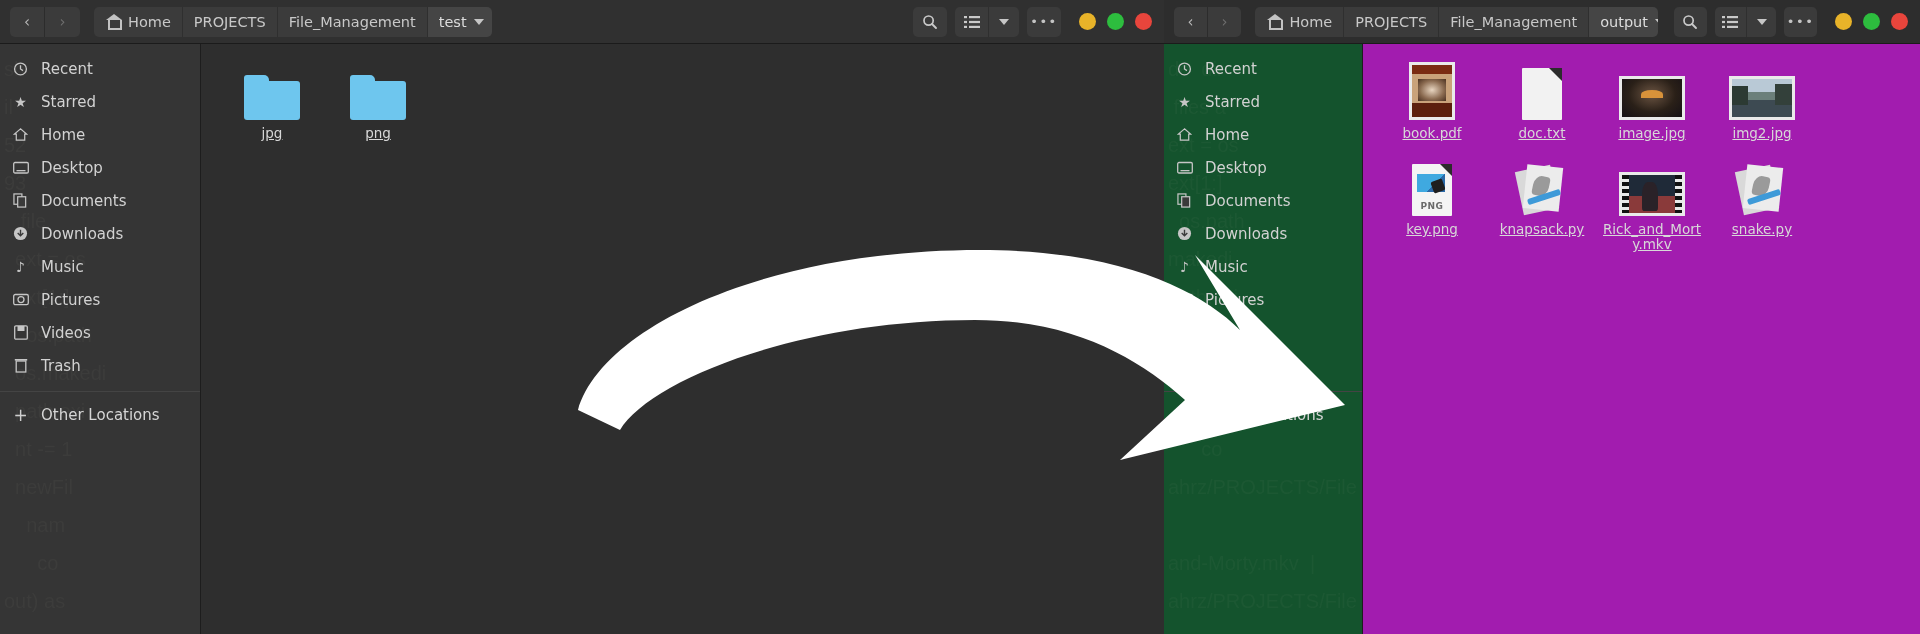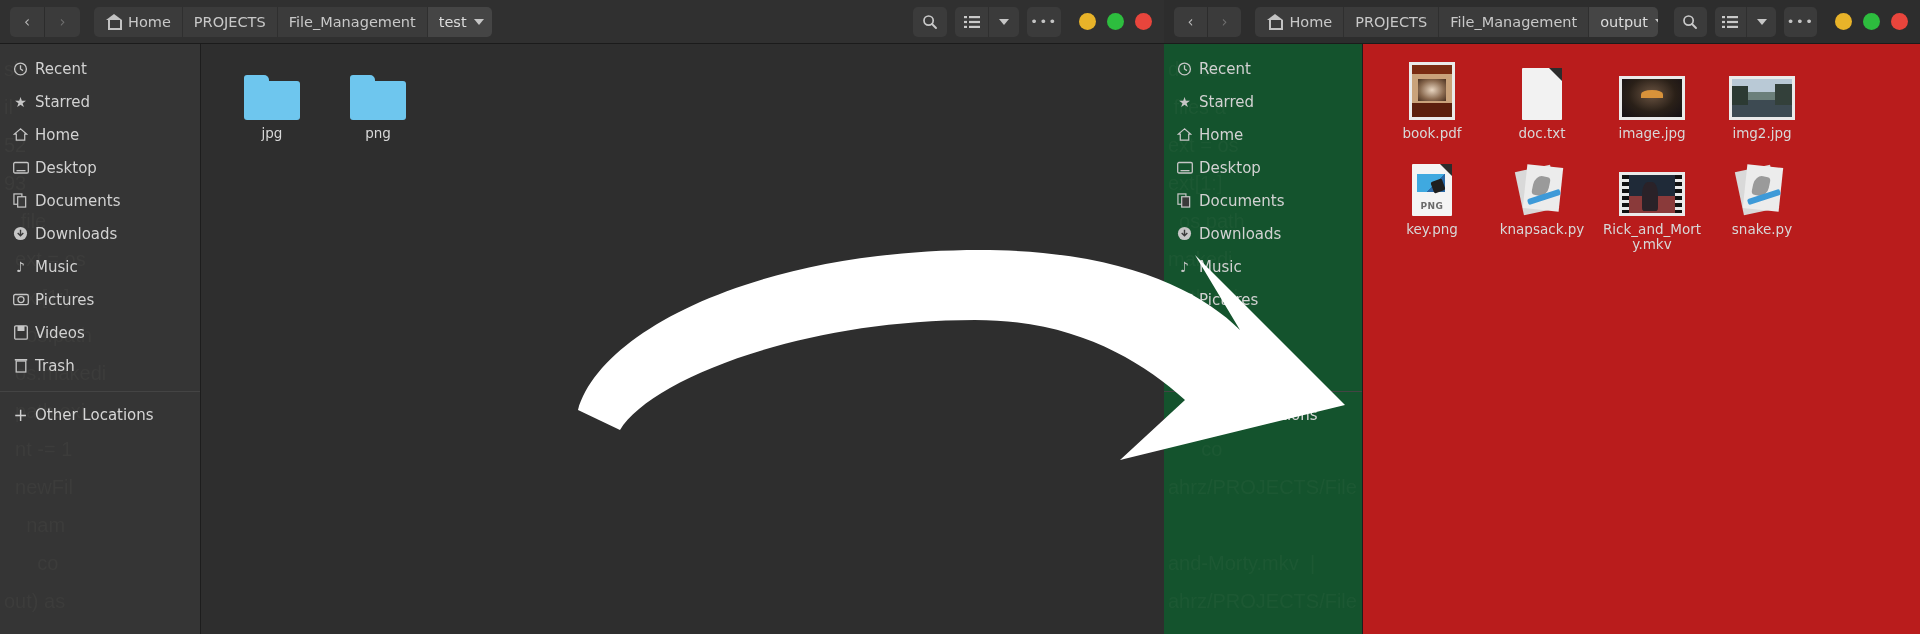--- a/index.html
+++ b/index.html
@@ -85,49 +85,49 @@
     flex: 0 0 201px; width: 201px;
     background: #353535;
     border-right: 1px solid #1d1d1d;
     padding-top: 8px;
     position: relative;
   }
   #window-2 .sidebar { flex-basis: 199px; width: 199px; background: #14532d; }
 
   .side-item {
     height: 33px; display: flex; align-items: center;
-    gap: 5px; padding-left: 11px;
+    gap: 11px; padding-left: 11px;
     color: #d2d2d2; font-size: 15px;
   }
   .side-item .s-ico { width: 19px; display: flex; justify-content: center; align-items: center; color: #c6c6c6; font-size: 14px; }
   .side-sep { height: 1px; background: #444; margin: 9px 0 6px 0; }
   .side-item.other { color: #d6d6d6; }
   .side-item.other .s-ico { font-size: 17px; color: #d0d0d0; }
 
   
   .filearea {
     flex: 1 1 auto; background: #2e2e2e;
     padding: 12px 0 0 18px;
     display: flex; flex-wrap: wrap;
     align-content: flex-start;
     position: relative;
     overflow: hidden;
   }
-  #window-2 .filearea { background: #b91c1c; padding-left: 14px; }
+  #window-2 .filearea { background: #a21caf; padding-left: 14px; }
 
   .fitem {
     width: 106px; min-height: 96px;
     display: flex; flex-direction: column; align-items: center;
     padding-top: 6px;
     text-align: center;
   }
   #window-2 .fitem { width: 110px; }
   .fitem .fname {
     margin-top: 6px; font-size: 13.5px; color: #d8d8d8;
-    line-height: 15px; word-break: break-word; max-width: 100px;
+    line-height: 15px; word-break: break-word; max-width: 100px; text-decoration: underline;
   }
   .fitem .ficon { height: 58px; display: flex; align-items: flex-end; justify-content: center; }
 
   
   .folder { width: 56px; height: 45px; position: relative; }
   .folder .tab {
     position: absolute; left: 0; top: 0; width: 25px; height: 8px;
     background: #6ec6ee; border-radius: 3px 5px 0 0;
   }
   .folder .body {

